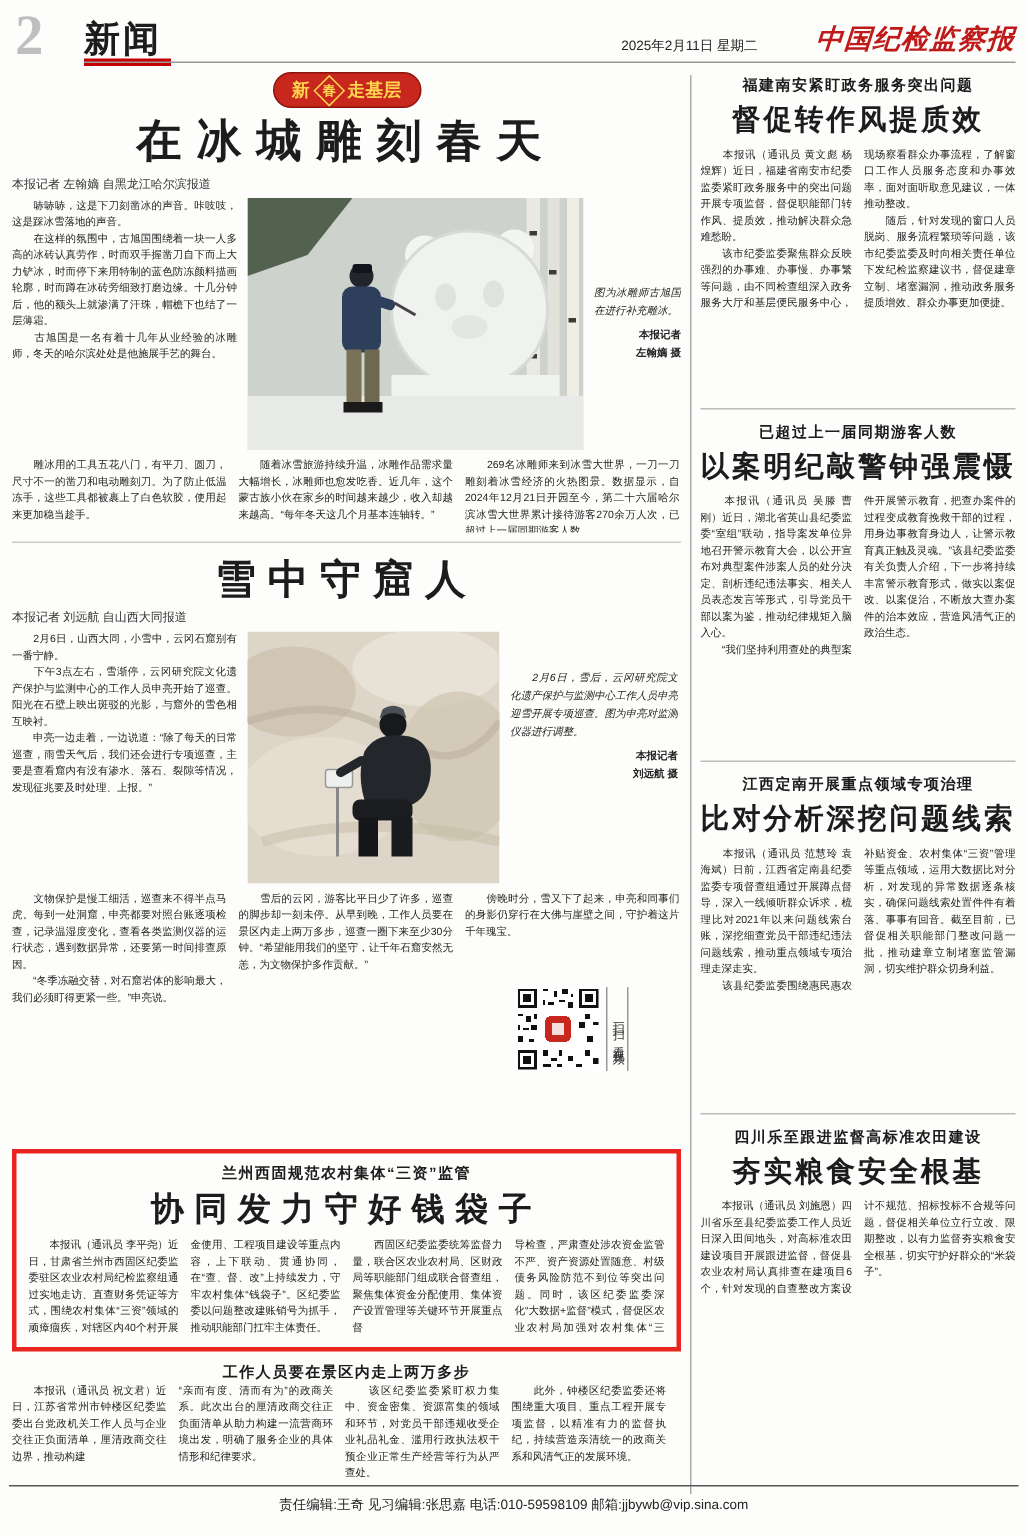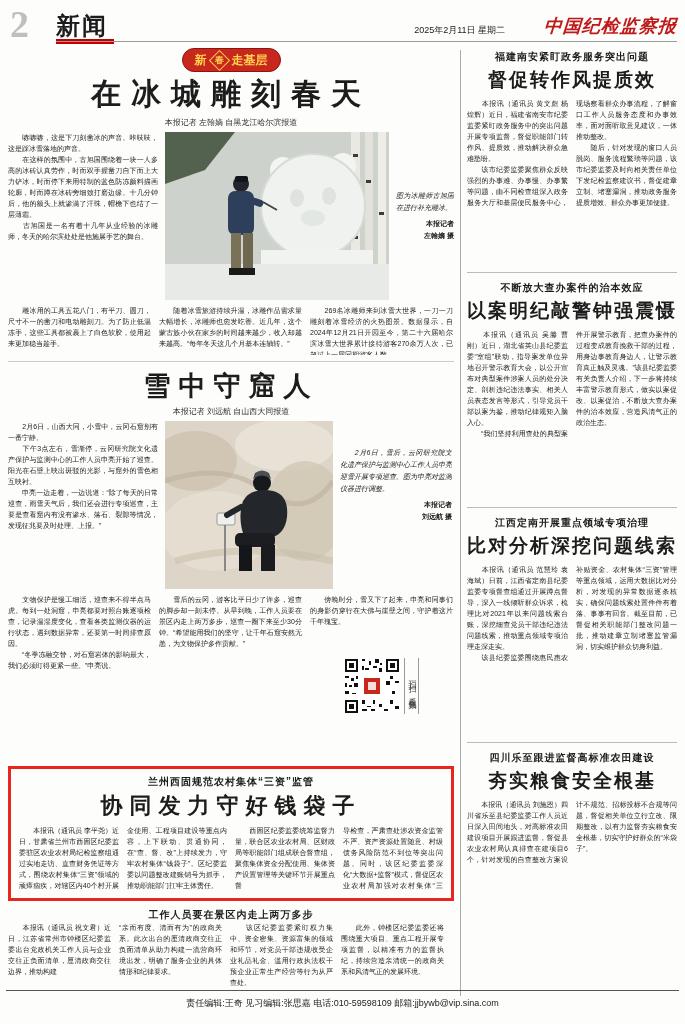--- a/index.html
+++ b/index.html
@@ -18,21 +18,21 @@
   .hdr-date{position:absolute;right:172px;top:18px;font-size:9px;color:#222;}
   .hdr-masthead{position:absolute;right:0;top:8px;font-size:18px;font-weight:900;color:#bf1a1a;
     font-family:"Liberation Serif",serif;font-style:italic;letter-spacing:1px;transform:skewX(-4deg);}
   
   .content{display:flex;align-items:stretch;}
   .main{width:446px;}
   .vdiv{width:1px;background:#aaa;margin:4px 6px 8px 6px;}
   .side{width:210px;}
   
   .kicker{font-size:10px;font-weight:700;text-align:center;letter-spacing:1px;}
-  .byline{font-size:8px;text-align:center;color:#333;margin:2px 0 4px 0;}
+  .byline{font-size:8px;color:#333;margin:2px 0 4px 0;}
   .jt{font-size:7px;line-height:11px;text-align:justify;white-space:pre-wrap;overflow:hidden;color:#222;}
   .cap{font-size:7px;line-height:12px;font-style:italic;color:#222;overflow:hidden;}
   .cap-credit{font-size:7px;text-align:right;margin-top:4px;font-weight:700;font-style:normal;}
   
   .badge-row{display:flex;justify-content:center;margin:2px 0 2px 0;}
   .badge{display:inline-flex;align-items:center;gap:5px;background:#c8271e;border:1px solid #8e130d;
     border-radius:12px;padding:2px 12px;height:18px;}
   .badge .bt{color:#ffd34d;font-weight:900;font-size:12px;}
   .badge .dia{width:13px;height:13px;border:1.5px solid #ffd34d;transform:rotate(45deg);display:flex;align-items:center;justify-content:center;}
   .badge .dia span{transform:rotate(-45deg);color:#ffd34d;font-weight:900;font-size:9px;}
@@ -289,21 +289,21 @@
       <div class="sart">
         <div class="kicker">福建南安紧盯政务服务突出问题</div>
         <div class="st serif">督促转作风提质效</div>
         <div class="sbody jt" style="height:168px;">　　本报讯（通讯员 黄文彪 杨煌辉）近日，福建省南安市纪委监委紧盯政务服务中的突出问题开展专项监督，督促职能部门转作风、提质效，推动解决群众急难愁盼。
 　　该市纪委监委聚焦群众反映强烈的办事难、办事慢、办事繁等问题，由不同检查组深入政务服务大厅和基层便民服务中心，现场察看群众办事流程，了解窗口工作人员服务态度和办事效率，面对面听取意见建议，一体推动整改。
 　　随后，针对发现的窗口人员脱岗、服务流程繁琐等问题，该市纪委监委及时向相关责任单位下发纪检监察建议书，督促建章立制、堵塞漏洞，推动政务服务提质增效、群众办事更加便捷。</div>
       </div>
       <hr class="shr">
 
       <div class="sart">
-        <div class="kicker">不断放大查办案件的治本效应</div>
+        <div class="kicker">已超过上一届同期游客人数</div>
         <div class="st serif">以案明纪敲警钟强震慑</div>
         <div class="sbody jt" style="height:172px;">　　本报讯（通讯员 吴滕 曹刚）近日，湖北省英山县纪委监委“室组”联动，指导案发单位异地召开警示教育大会，以公开宣布对典型案件涉案人员的处分决定、剖析违纪违法事实、相关人员表态发言等形式，引导党员干部以案为鉴，推动纪律规矩入脑入心。
 　　“我们坚持利用查处的典型案件开展警示教育，把查办案件的过程变成教育挽救干部的过程，用身边事教育身边人，让警示教育真正触及灵魂。”该县纪委监委有关负责人介绍，下一步将持续丰富警示教育形式，做实以案促改、以案促治，不断放大查办案件的治本效应，营造风清气正的政治生态。</div>
       </div>
       <hr class="shr">
 
       <div class="sart">
         <div class="kicker">江西定南开展重点领域专项治理</div>
         <div class="st serif">比对分析深挖问题线索</div>
         <div class="sbody jt" style="height:172px;">　　本报讯（通讯员 范慧玲 袁海斌）日前，江西省定南县纪委监委专项督查组通过开展蹲点督导，深入一线倾听群众诉求，梳理比对2021年以来问题线索台账，深挖细查党员干部违纪违法问题线索，推动重点领域专项治理走深走实。

